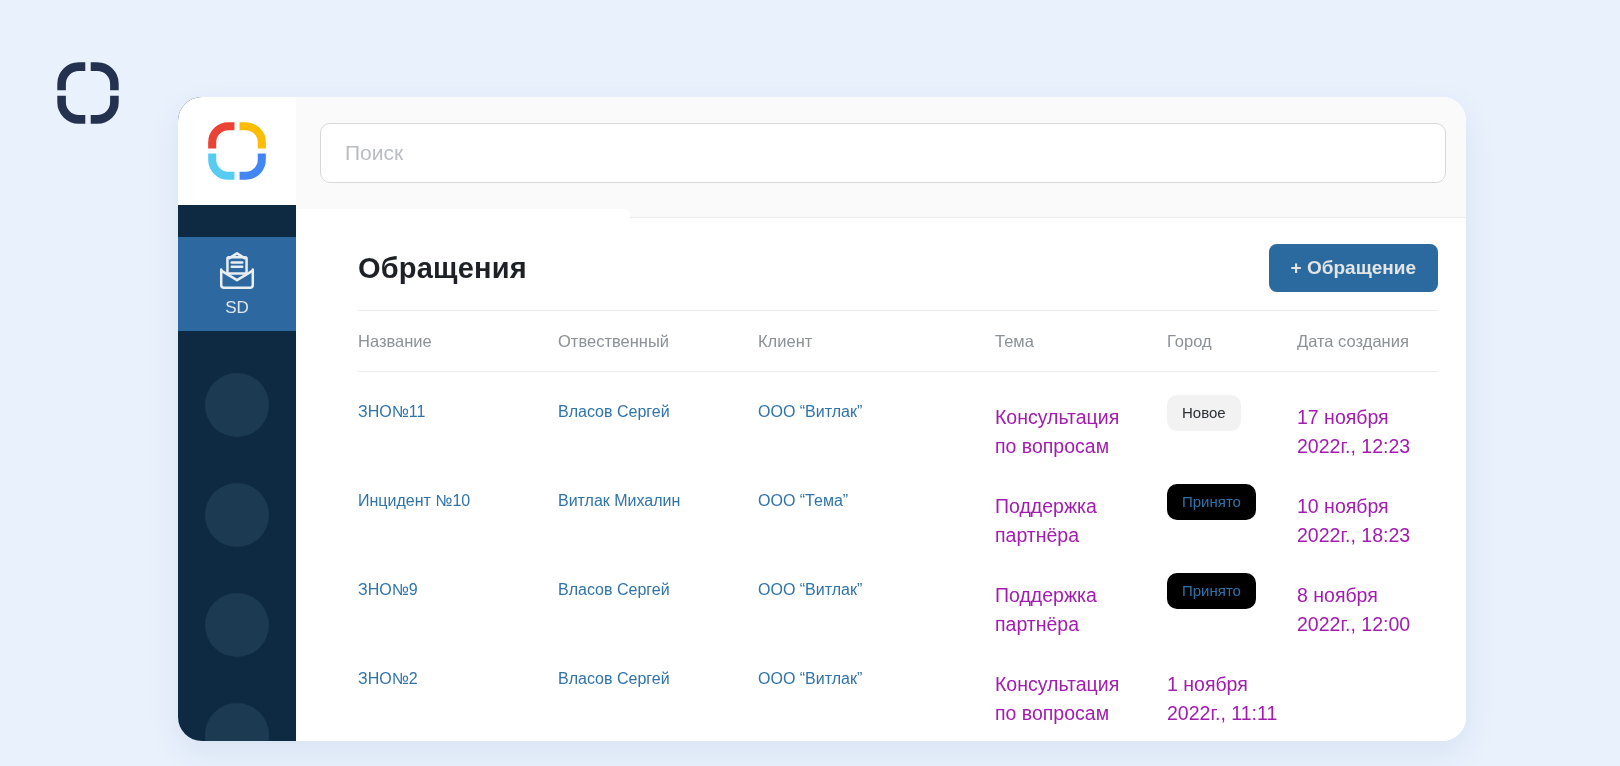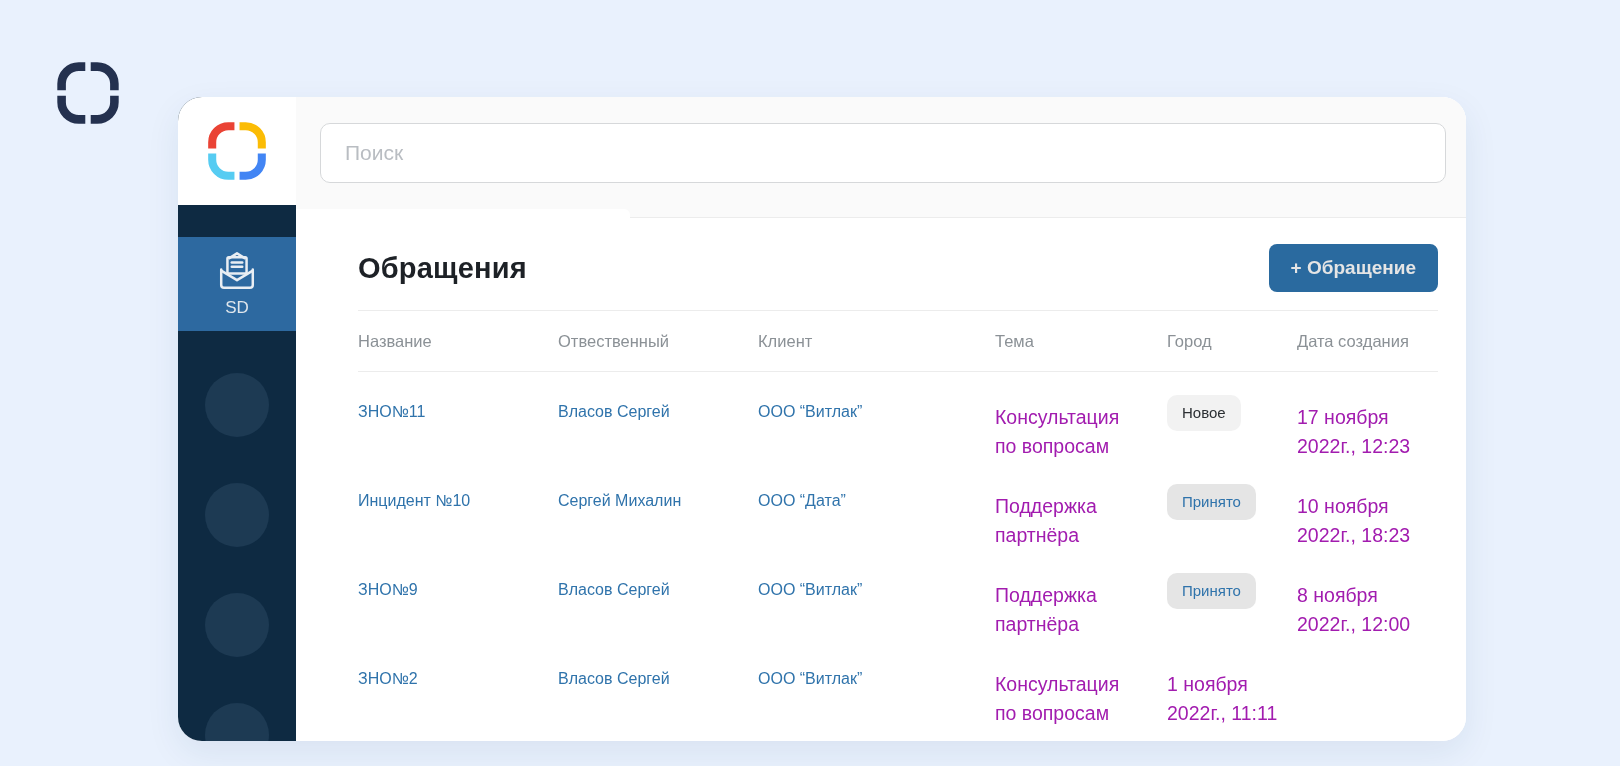--- a/index.html
+++ b/index.html
@@ -68,21 +68,21 @@
   .c-theme{width:172px}
   .c-status{width:130px}
   .c-date{width:141px}
 
   .trow{display:flex;height:89px;box-sizing:border-box;padding-top:31px}
   .cell-link{color:#2f73ab;text-decoration:none;font-size:16px;cursor:pointer}
   .wrap{margin:0;font-size:19.5px;color:#a21caf;line-height:29px;max-width:150px}
   .date-text{max-width:132px}
   .badge{display:inline-block;font-size:15px;line-height:22px;padding:7px 15px;border-radius:10px;margin-top:-8px;white-space:nowrap}
   .badge--new{background:#f2f2f2;color:#2b2f33}
-  .badge--accepted{background:#e5e5e5;color:#2f73ab}
+  .badge--accepted{background:#000000;color:#2f73ab}
   .badge--archive{background:#f2f2f2;color:#9aa0a6}
 </style>
 </head>
 <body>
 
 <div class="floating-logo">
   <svg viewBox="0 0 100 100">
     <rect x="10" y="10" width="80" height="80" rx="26" fill="none" stroke="#24314f" stroke-width="13" pathLength="100" stroke-dasharray="22 3" stroke-dashoffset="-6.6"></rect>
   </svg>
 </div>
@@ -151,22 +151,22 @@
               <p class="wrap">Консультация по вопросам</p>
             </div>
     <div class="col c-status"><span class="badge badge--new">Новое</span></div>
     <div class="col c-date">
               <p class="wrap date-text">17 ноября 2022г., 12:23</p>
             </div>
   </div>
 
   <div class="trow">
     <div class="col c-name"><a class="cell-link">Инцидент №10</a></div>
-    <div class="col c-resp"><a class="cell-link">Сергей Михалин</a></div>
-    <div class="col c-client"><a class="cell-link">ООО “Дата”</a></div>
+    <div class="col c-resp"><a class="cell-link">Витлак Михалин</a></div>
+    <div class="col c-client"><a class="cell-link">ООО “Тема”</a></div>
     <div class="col c-theme">
               <p class="wrap">Поддержка партнёра</p>
             </div>
     <div class="col c-status"><span class="badge badge--accepted">Принято</span></div>
     <div class="col c-date">
               <p class="wrap date-text">10 ноября 2022г., 18:23</p>
             </div>
   </div>
 
   <div class="trow">

